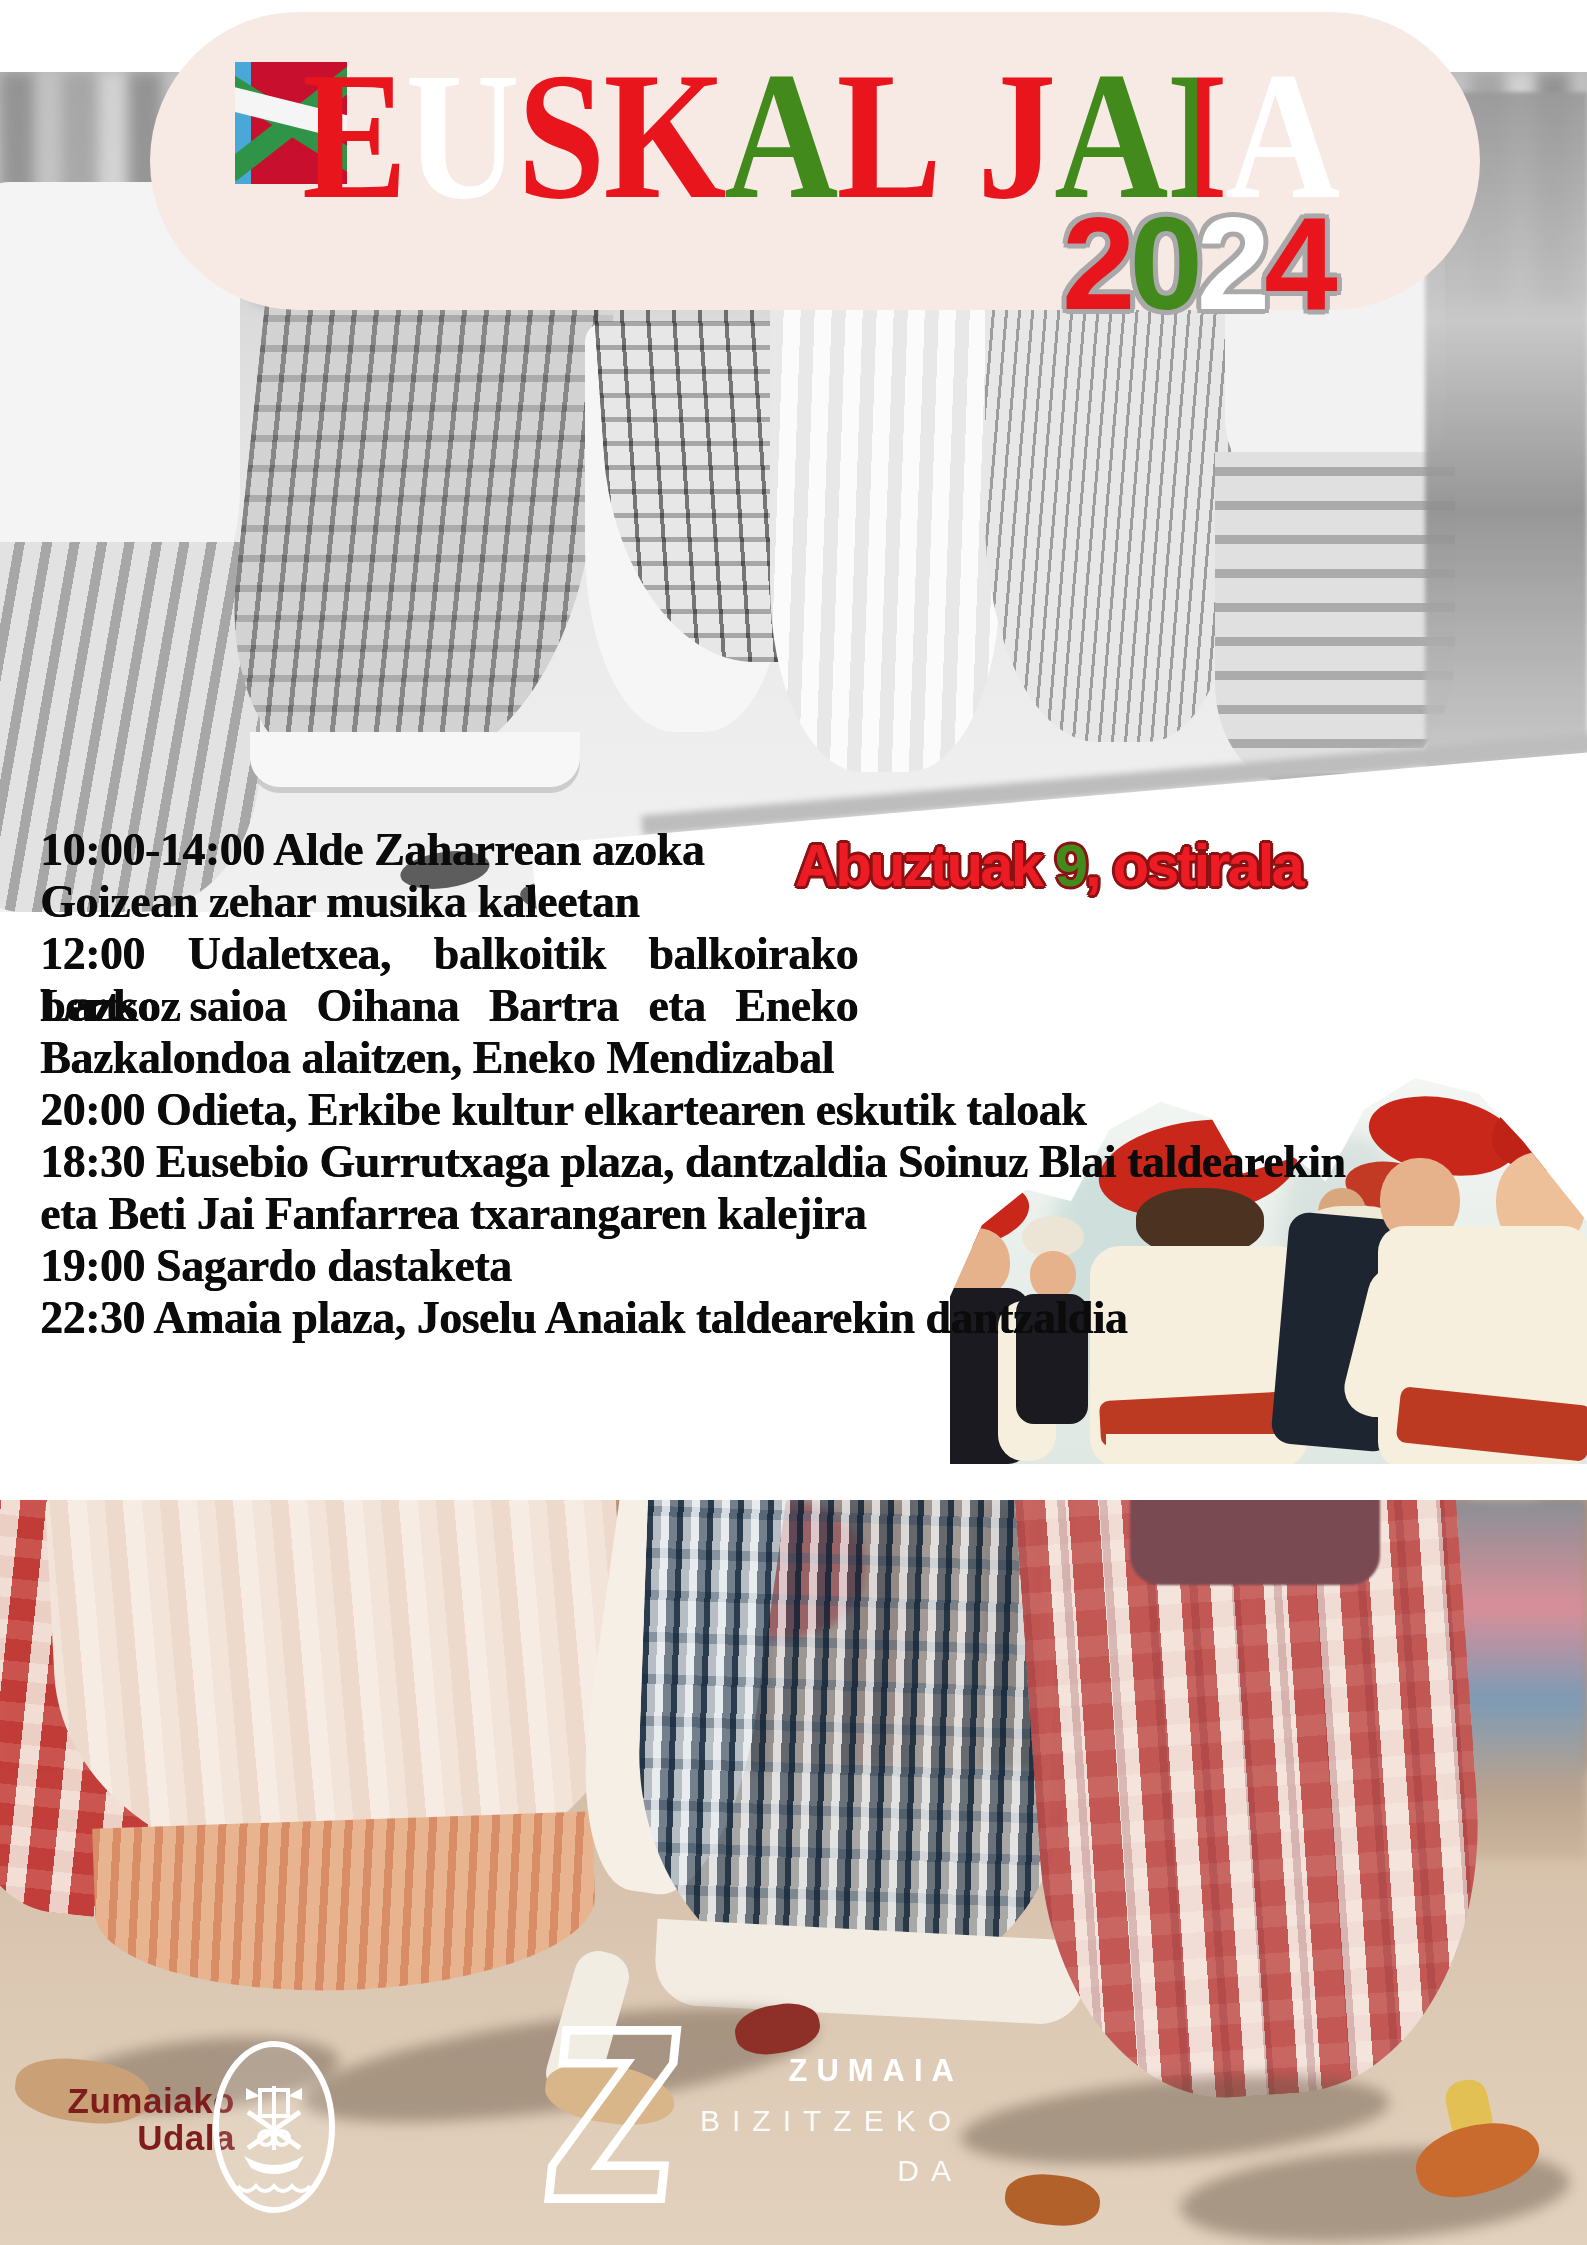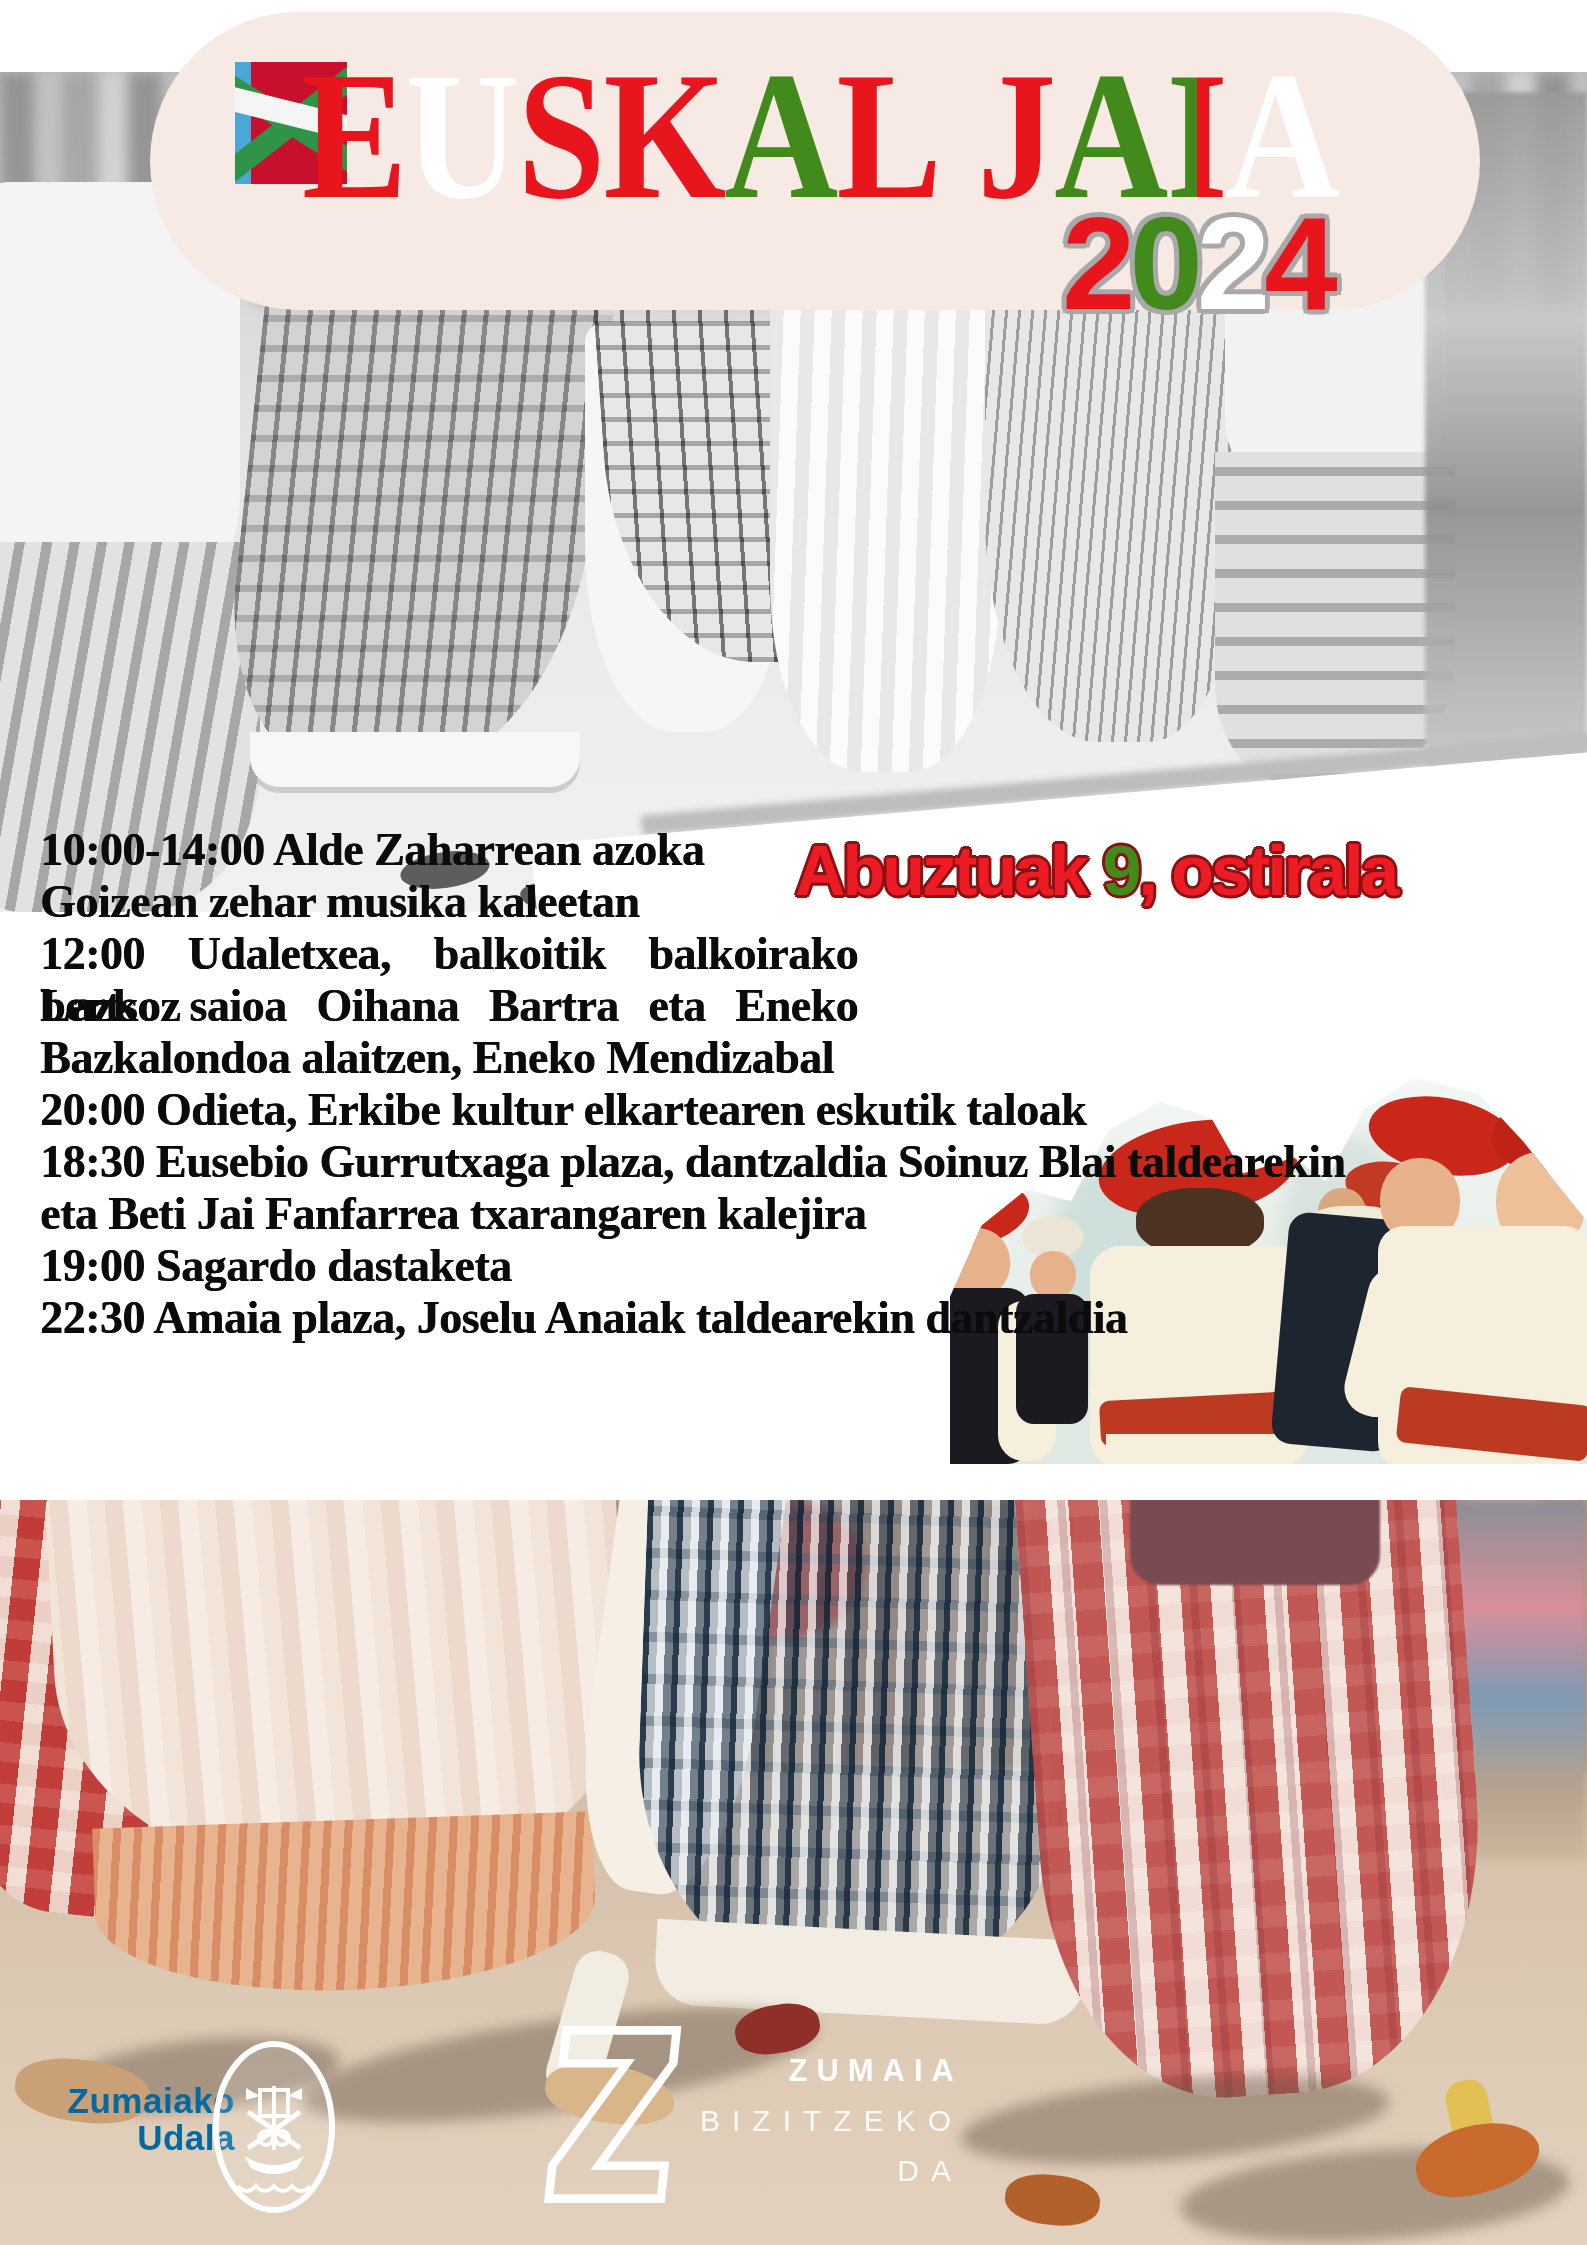--- a/index.html
+++ b/index.html
@@ -49,21 +49,21 @@
   .flag-white{position:absolute;left:-10%;top:34%;width:130%;height:20%;background:#f5f5f5;transform:rotate(14deg);}
   #title{left:302px;top:44px;z-index:7;display:flex;transform:scaleY(1.15);transform-origin:top left;
     font-family:"Liberation Serif",serif;font-weight:700;font-size:158px;line-height:160px;letter-spacing:-2px;white-space:pre;}
   #title .letter-split{background:linear-gradient(90deg,#428a1c 0 52%,#e8151d 52% 100%);
     -webkit-background-clip:text;background-clip:text;color:transparent;}
   #year{left:1062px;top:198px;z-index:8;font-weight:700;font-size:132px;line-height:1;letter-spacing:-6px;
     text-shadow:-5px 0 0 #a9a9a9,5px 0 0 #a9a9a9,0 -5px 0 #a9a9a9,0 5px 0 #a9a9a9,
                 -4px -4px 0 #a9a9a9,4px 4px 0 #a9a9a9,-4px 4px 0 #a9a9a9,4px -4px 0 #a9a9a9;}
 
   
-  #dateline{left:795px;top:836px;z-index:9;font-weight:700;font-size:70px;line-height:1;letter-spacing:-3px;
+  #dateline{left:795px;top:836px;z-index:9;font-weight:700;font-size:60px;line-height:1;letter-spacing:-3px;
     text-shadow:-3px 0 0 #8c1113,3px 0 0 #8c1113,0 -3px 0 #8c1113,0 3px 0 #8c1113,
                 -2px -2px 0 #8c1113,2px 2px 0 #8c1113,-2px 2px 0 #8c1113,2px -2px 0 #8c1113;white-space:nowrap;}
 
   
   #schedule{left:40px;top:824px;width:1500px;z-index:4;color:#0b0b0b;}
   .sched-line{height:52px;font-family:"Liberation Serif",serif;font-weight:700;font-size:46px;line-height:52px;
     letter-spacing:-0.5px;white-space:nowrap;text-shadow:0.5px 0 0 #0b0b0b;}
   .sched-line.justify{width:818px;white-space:normal;text-align:justify;text-align-last:justify;}
 
   
@@ -122,21 +122,21 @@
   .pb-shadow{background:rgba(100,82,66,.45);filter:blur(7px);border-radius:50%;}
   .pb-sock{left:560px;top:450px;width:55px;height:150px;background:#f2ede3;transform:rotate(16deg);border-radius:24px;}
   .pb-espadrille{left:545px;top:565px;width:130px;height:58px;background:#d9b58a;transform:rotate(8deg);border-radius:45% 55% 45% 45%;}
   .pb-shoe-darkred{left:735px;top:505px;width:85px;height:48px;background:#8e2f28;transform:rotate(-10deg);border-radius:45%;}
   .pb-shoe-left{left:15px;top:560px;width:135px;height:62px;background:#caa177;transform:rotate(7deg);border-radius:45%;}
   .pb-sock-yellow{left:1448px;top:580px;width:42px;height:60px;background:#e2c054;transform:rotate(-12deg);border-radius:18px;}
   .pb-shoe-orange{left:1415px;top:625px;width:125px;height:68px;background:#c96a2e;transform:rotate(-16deg);border-radius:45% 55% 45% 45%;}
   .pb-shoe-orange2{left:1005px;top:675px;width:95px;height:50px;background:#b3612a;transform:rotate(6deg);border-radius:45%;}
 
   
-  #udala{left:30px;top:2082px;width:205px;z-index:10;text-align:right;color:#0369a1;
+  #udala{left:30px;top:2082px;width:205px;z-index:10;text-align:right;color:#7f1d1d;
     font-weight:700;font-size:35px;line-height:37px;letter-spacing:.5px;}
   #emblem{left:210px;top:2038px;z-index:10;}
   #zlogo{left:540px;top:2012px;z-index:10;transform:skewX(-6deg);}
   #ztext{left:700px;top:2046px;z-index:10;color:#ffffff;text-align:right;}
   #ztext .zt1{font-weight:700;font-size:31px;letter-spacing:9px;line-height:50px;}
   #ztext .zt2,#ztext .zt3{font-weight:400;font-size:30px;letter-spacing:12px;line-height:50px;opacity:.92;}
 </style>
 </head>
 <body>
 

